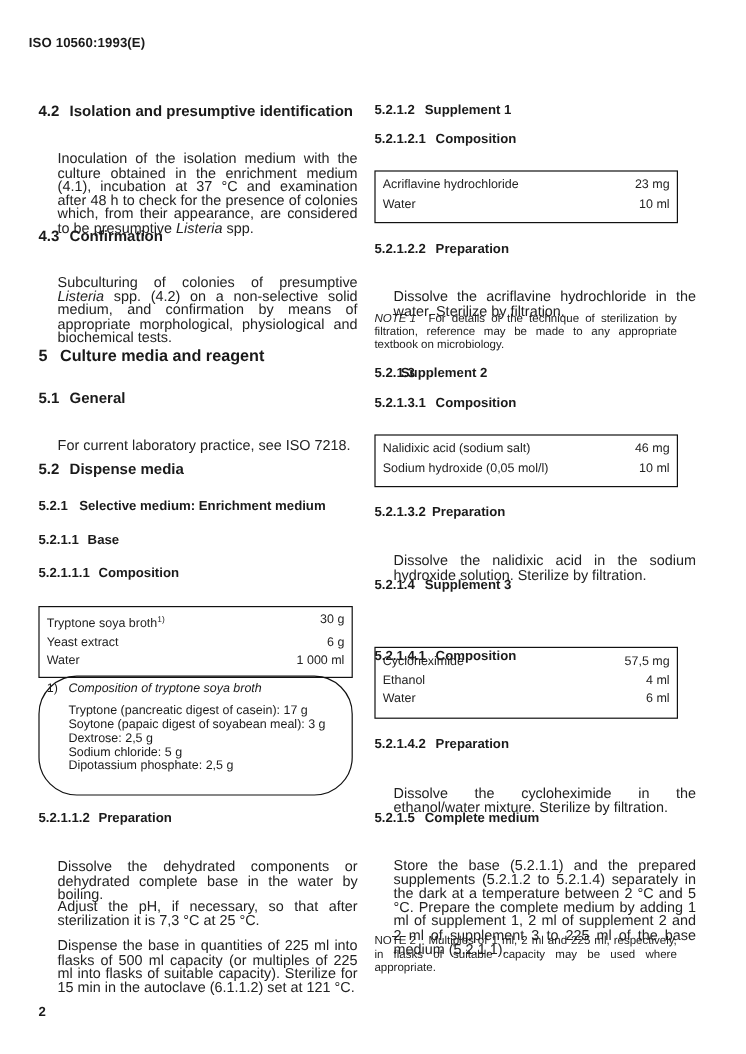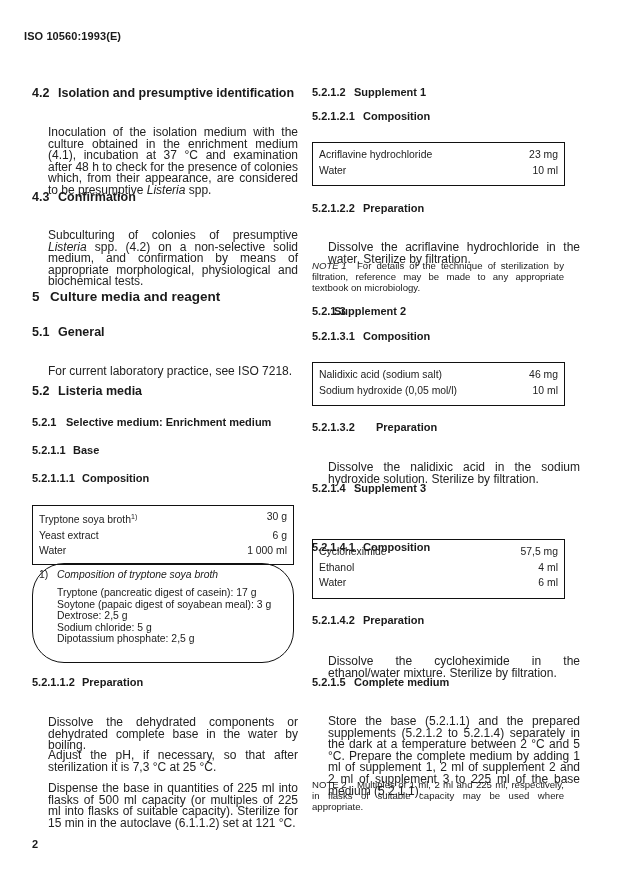--- a/index.html
+++ b/index.html
@@ -40,21 +40,21 @@
 <div class="abs h1" style="left:32px; top:289px;">
   <span class="num" style="width:18px;">5</span><span>Culture media and reagent</span>
 </div>
 
 <div class="abs h2" style="left:32px; top:325px;">
   <span class="num" style="width:26px;">5.1</span><span>General</span>
 </div>
 <p class="abs" style="left:32px; top:350px; width:250px;">For current laboratory practice, see ISO 7218.</p>
 
 <div class="abs h2" style="left:32px; top:384px;">
-  <span class="num" style="width:26px;">5.2</span><span>Listeria media</span>
+  <span class="num" style="width:26px;">5.2</span><span>Dispense media</span>
 </div>
 
 <div class="abs h3" style="left:32px; top:416px;">
   <span class="num" style="width:34px;">5.2.1</span><span>Selective medium: Enrichment medium</span>
 </div>
 <div class="abs h3" style="left:32px; top:444px;">
   <span class="num" style="width:41px;">5.2.1.1</span><span>Base</span>
 </div>
 <div class="abs h3" style="left:32px; top:472px;">
   <span class="num" style="width:50px;">5.2.1.1.1</span><span>Composition</span>
@@ -136,21 +136,21 @@
         <span>Nalidixic acid (sodium salt)</span>
         <span>46 mg</span>
       </div>
     <div class="row">
         <span>Sodium hydroxide (0,05 mol/l)</span>
         <span>10 ml</span>
       </div>
   </div>
 </div>
 <div class="abs h3" style="left:312px; top:421px;">
-  <span class="num" style="width:64px;">5.2.1.3.2</span><span>Preparation</span>
+  <span class="num" style="width:48px;">5.2.1.3.2</span><span>Preparation</span>
 </div>
 <p class="abs" style="left:312px; top:446px; width:252px;">Dissolve the nalidixic acid in the sodium hydroxide solution. Sterilize by filtration.</p>
 
 <div class="abs h3" style="left:312px; top:482px;">
   <span class="num" style="width:42px;">5.2.1.4</span><span>Supplement 3</span>
 </div>
 <div class="abs h3" style="left:312px; top:507px;">
   <span class="num" style="width:51px;margin-top:34px;">5.2.1.4.1</span><span>Composition</span>
 </div>
 <div class="abs box" style="left:312px; top:539px; width:239px; height:58px; padding:0 6px;">

